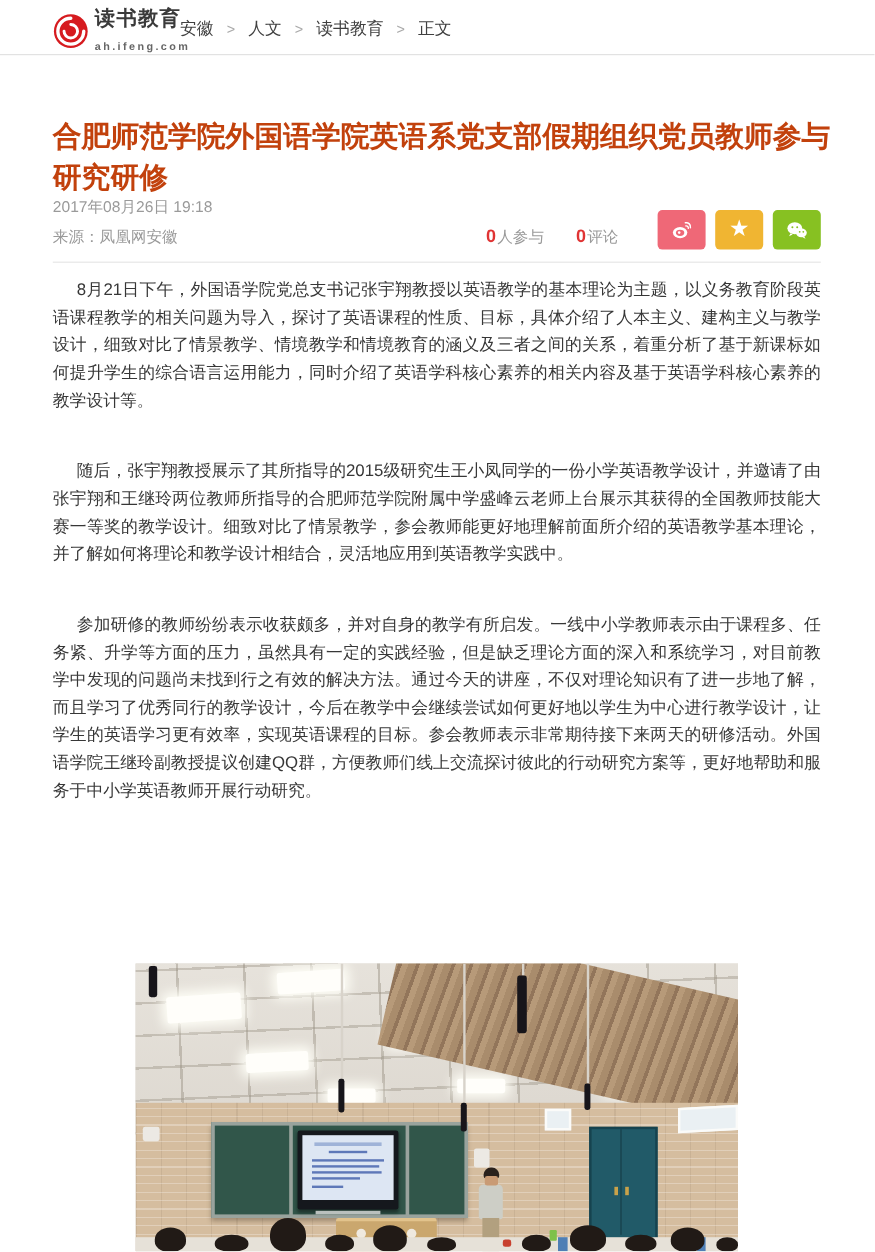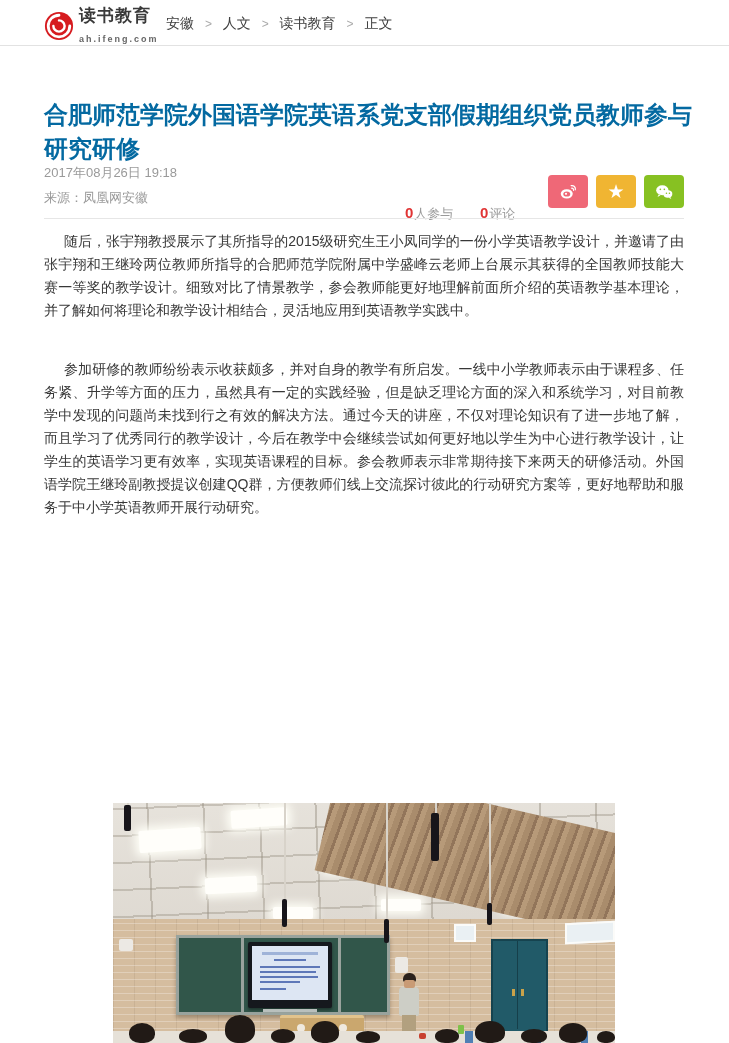--- a/index.html
+++ b/index.html
@@ -6,31 +6,31 @@
   .page{position:relative;width:729px;height:1043px;background:#fff;overflow:hidden;
         font-family:"Liberation Sans","DejaVu Sans",sans-serif;}
 
   
   .site-header{position:absolute;top:0;left:0;width:729px;height:45px;border-bottom:1px solid #e2e2e2;background:#fff;}
   .logo{position:absolute;left:44px;top:7px;display:flex;align-items:center;cursor:pointer;}
   .logo-icon{width:30px;height:30px;margin-right:5px;}
   .logo-text-wrap{display:flex;flex-direction:column;line-height:1;}
   .logo-title{font-family:"Liberation Serif","DejaVu Serif",serif;font-weight:bold;font-size:17px;color:#3a3a3a;letter-spacing:1px;}
   .logo-sub{font-size:9px;font-weight:bold;color:#666;letter-spacing:2px;margin-top:11px;}
-  .breadcrumb{position:absolute;left:166px;top:15px;font-size:14px;color:#404040;}
+  .breadcrumb{position:absolute;left:150px;top:15px;font-size:14px;color:#404040;}
   .breadcrumb .crumb{cursor:pointer;}
   .breadcrumb .sep{color:#aaa;margin:0 7px;font-size:12px;}
 
   
   .article-title{position:absolute;left:44px;top:82px;width:652px;font-size:24px;line-height:34px;
-                 font-weight:bold;color:#0369a1;}
+                 font-weight:bold;color:#c2410c;}
   .meta{position:absolute;left:44px;top:162px;width:640px;height:56px;}
   .meta-date{position:absolute;left:0;top:2px;font-size:13px;color:#9a9a9a;}
   .meta-source{position:absolute;left:0;top:27px;font-size:13px;color:#9a9a9a;}
-  .count{position:absolute;top:42px;font-size:13px;color:#9a9a9a;cursor:pointer;}
+  .count{position:absolute;top:27px;font-size:13px;color:#9a9a9a;cursor:pointer;}
   .count .num{color:#e03434;font-weight:bold;font-size:15px;margin-right:1px;}
   .count-participate{left:361px;}
   .count-comment{left:436px;}
   .share{position:absolute;right:0;top:13px;display:flex;gap:8px;}
   .share-btn{width:40px;height:33px;border-radius:4px;display:flex;align-items:center;justify-content:center;cursor:pointer;}
   .share-btn .star{color:#fff;font-size:19px;line-height:1;}
   .meta-divider{position:absolute;left:44px;top:218px;width:640px;height:1px;background:#e6e6e6;}
 
   
   .article-body{position:absolute;left:44px;top:230px;width:640px;font-size:14px;line-height:23px;
@@ -142,20 +142,21 @@
           <path d="M19.4 17.8l1.3 2.5-3-1.4z" fill="#fff"></path>
           <circle cx="14.9" cy="13.4" r=".9" fill="#87c122"></circle>
           <circle cx="18.5" cy="13.4" r=".9" fill="#87c122"></circle>
         </svg>
       </div>
     </div>
   </div>
   <div class="meta-divider"></div>
 
   <div class="article-body">
+    <p>8月21日下午，外国语学院党总支书记张宇翔教授以英语教学的基本理论为主题，以义务教育阶段英语课程教学的相关问题为导入，探讨了英语课程的性质、目标，具体介绍了人本主义、建构主义与教学设计，细致对比了情景教学、情境教学和情境教育的涵义及三者之间的关系，着重分析了基于新课标如何提升学生的综合语言运用能力，同时介绍了英语学科核心素养的相关内容及基于英语学科核心素养的教学设计等。</p>
     <p>随后，张宇翔教授展示了其所指导的2015级研究生王小凤同学的一份小学英语教学设计，并邀请了由张宇翔和王继玲两位教师所指导的合肥师范学院附属中学盛峰云老师上台展示其获得的全国教师技能大赛一等奖的教学设计。细致对比了情景教学，参会教师能更好地理解前面所介绍的英语教学基本理论，并了解如何将理论和教学设计相结合，灵活地应用到英语教学实践中。</p>
     <p>参加研修的教师纷纷表示收获颇多，并对自身的教学有所启发。一线中小学教师表示由于课程多、任务紧、升学等方面的压力，虽然具有一定的实践经验，但是缺乏理论方面的深入和系统学习，对目前教学中发现的问题尚未找到行之有效的解决方法。通过今天的讲座，不仅对理论知识有了进一步地了解，而且学习了优秀同行的教学设计，今后在教学中会继续尝试如何更好地以学生为中心进行教学设计，让学生的英语学习更有效率，实现英语课程的目标。参会教师表示非常期待接下来两天的研修活动。外国语学院王继玲副教授提议创建QQ群，方便教师们线上交流探讨彼此的行动研究方案等，更好地帮助和服务于中小学英语教师开展行动研究。</p>
   </div>
 
   <div class="photo">
     <div class="ph ph-ceiling"></div>
     <div class="ph ph-light" style="left:26px;top:26px;width:62px;height:22px;transform:rotate(-4deg);"></div>
     <div class="ph ph-light" style="left:118px;top:6px;width:56px;height:18px;transform:rotate(-4deg);"></div>
     <div class="ph ph-light" style="left:92px;top:74px;width:52px;height:16px;transform:rotate(-3deg);"></div>
     <div class="ph ph-light" style="left:212px;top:52px;width:48px;height:15px;transform:rotate(-3deg);"></div>

